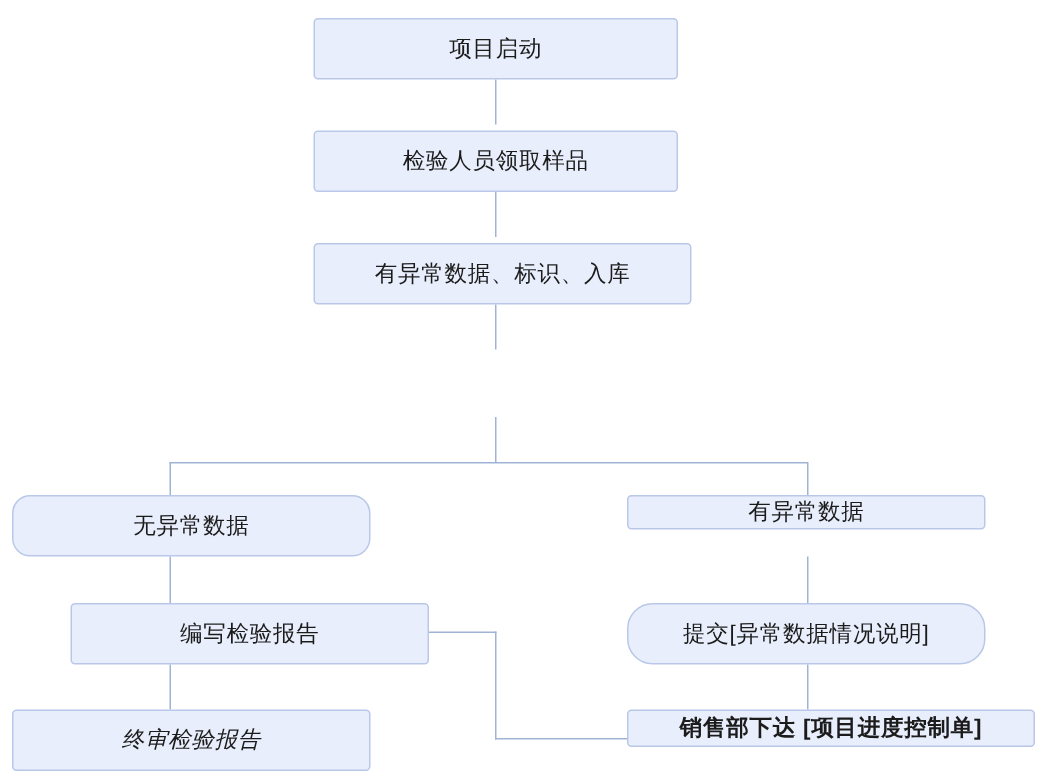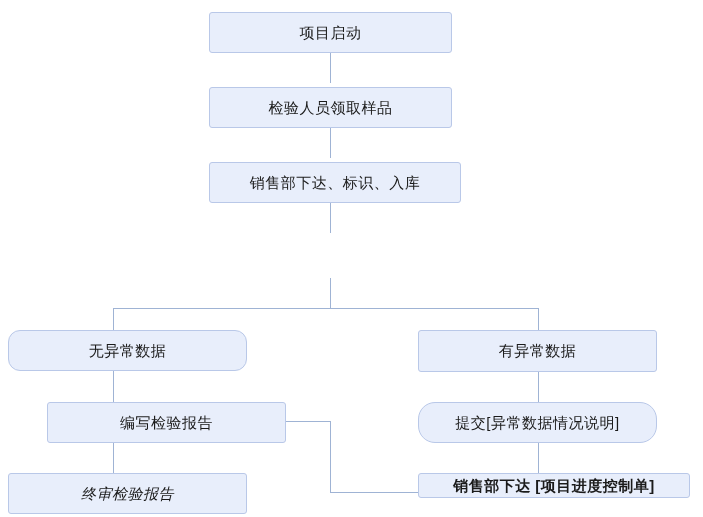--- a/index.html
+++ b/index.html
@@ -75,29 +75,29 @@
 
   <div class="node" style="left:209px; top:12px; width:243px; height:41px;">
     <span>项目启动</span>
   </div>
 
   <div class="node" style="left:209px; top:87px; width:243px; height:41px;">
     <span>检验人员领取样品</span>
   </div>
 
   <div class="node" style="left:209px; top:162px; width:252px; height:41px;">
-    <span>销售部下达、标识、入库</span>
+    <span>有异常数据、标识、入库</span>
   </div>
 
 
   <div class="node" style="left:8px; top:330px; width:239px; height:41px;border-radius:12px;">
     <span>无异常数据</span>
   </div>
 
-  <div class="node" style="left:418px; top:330px; width:239px; height:42px;">
+  <div class="node" style="left:418px; top:330px; width:239px; height:23px;">
     <span>有异常数据</span>
   </div>
 
   <div class="node" style="left:8px; top:402px; width:239px; height:41px;margin-left:39px;">
     <span>编写检验报告</span>
   </div>
 
   <div class="node" style="left:418px; top:402px; width:239px; height:41px;border-radius:17px;">
     <span>提交[异常数据情况说明]</span>
   </div>

